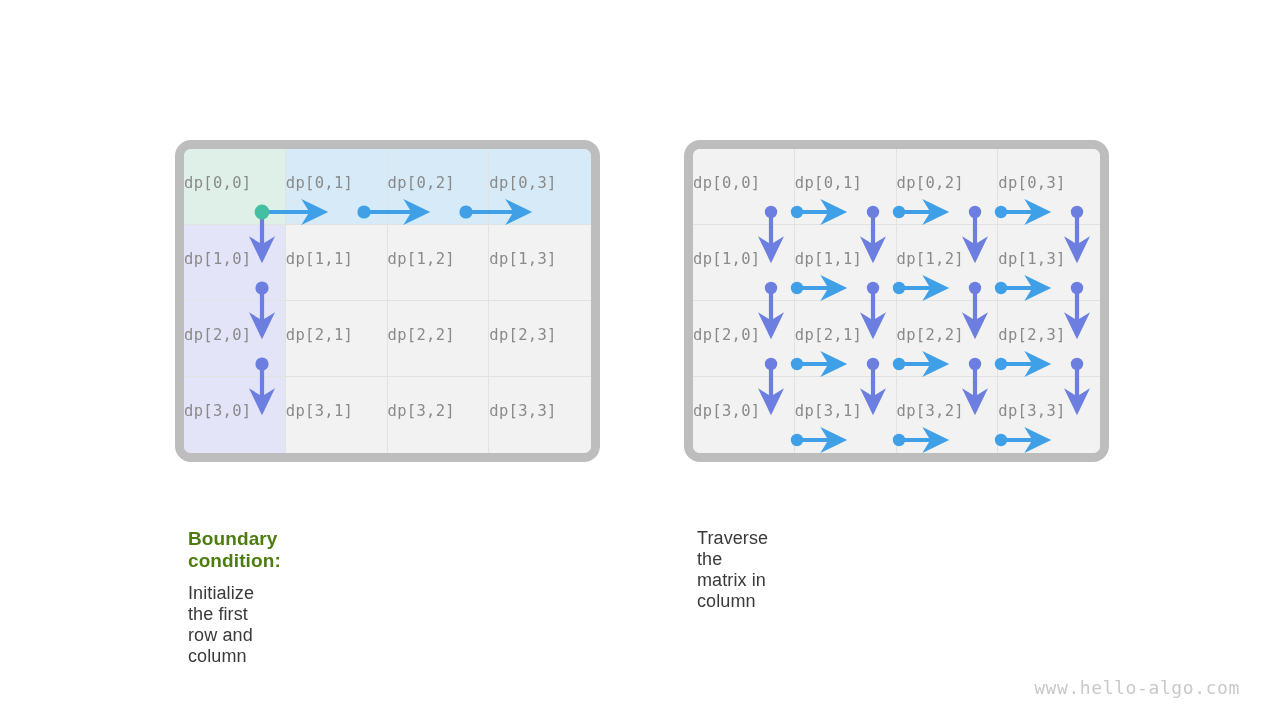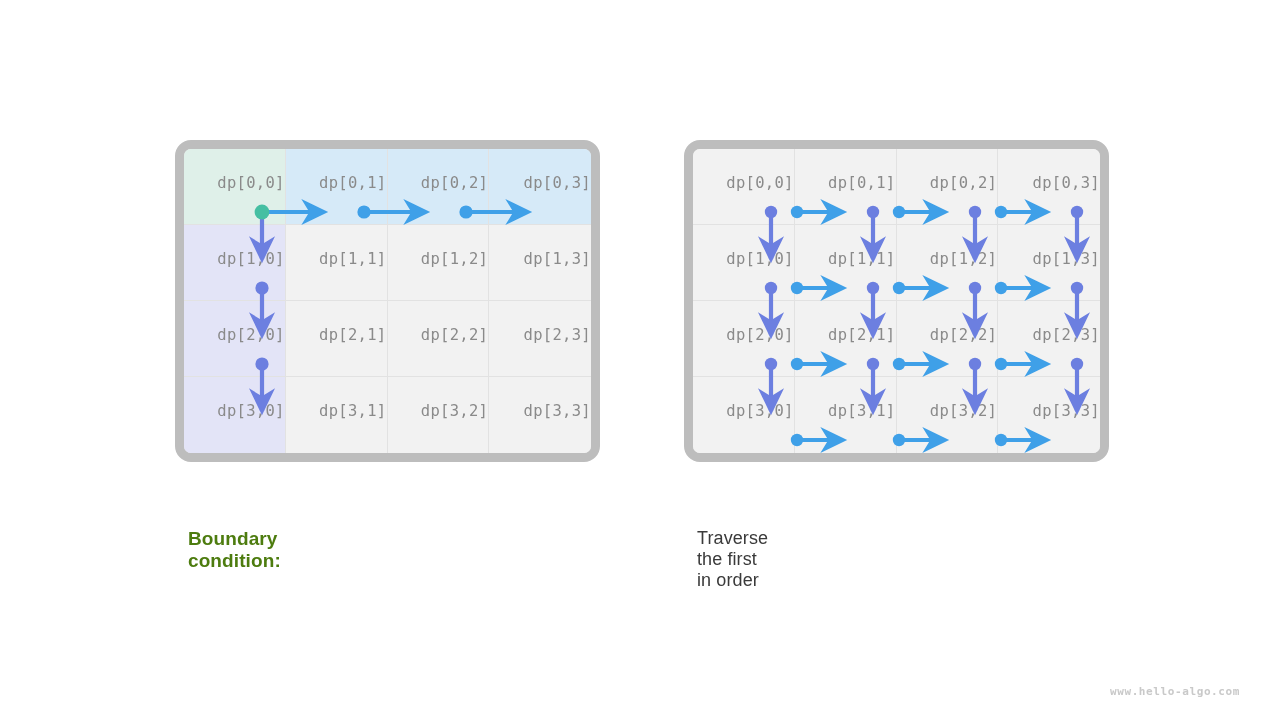--- a/index.html
+++ b/index.html
@@ -39,21 +39,21 @@
     grid-template-rows: repeat(4, 1fr);
   }
   .cell {
     position: relative;
     box-sizing: border-box;
     border-right: 1px solid #e2e2e2;
     border-bottom: 1px solid #e2e2e2;
     background: #f2f2f2;
     display: flex;
     align-items: center;
-    justify-content: flex-end;
+    justify-content: flex-start;
   }
   .cell.last-col { border-right: none; }
   .cell.last-row { border-bottom: none; }
 
   .cell-label {
     font-family: "DejaVu Sans Mono", monospace;
     font-size: 15.5px;
     color: #8a8a8a;
     letter-spacing: 0.3px;
     user-select: none;
@@ -90,24 +90,23 @@
     color: #3a3a3a;
     margin: 0;
     letter-spacing: 0.1px;
   }
 
   .watermark {
     position: absolute;
     right: 40px;
     bottom: 22px;
     font-family: "DejaVu Sans Mono", monospace;
-    font-size: 11px;
+    font-size: 18px;
     color: #c9c9c9;
     letter-spacing: 0.6px;
-    font-weight: bold;
   }
 </style>
 </head>
 <body>
 
 <div class="panel">
 
   <div class="frame frame-left">
     <div class="grid">
       <div class="cell hl-origin">
@@ -190,20 +189,21 @@
           <line x1="78" y1="215" x2="78" y2="262" stroke="#6c7fe0" stroke-width="4.2" marker-end="url(#ah-v-l)"></line>
         </g>
 
         <circle cx="78" cy="63" r="7.4" fill="#45bfa2"></circle>
       </svg>
     </div>
   </div>
 
   <div class="caption caption-left">
     <p class="caption-title">Boundary condition:</p>
+    <p class="caption-body">Initialize the first row and column</p>
   </div>
 </div>
 
 <div class="panel">
 
   <div class="frame frame-right">
     <div class="grid">
       <div class="cell">
           <span class="cell-label">dp[0,0]</span>
         </div>
@@ -327,17 +327,17 @@
           <circle cx="206" cy="291" r="6.2" fill="#3fa0e8"></circle>
           <line x1="206" y1="291" x2="252" y2="291" stroke="#3fa0e8" stroke-width="4.2" marker-end="url(#ah-h-r)"></line>
           <circle cx="308" cy="291" r="6.2" fill="#3fa0e8"></circle>
           <line x1="308" y1="291" x2="354" y2="291" stroke="#3fa0e8" stroke-width="4.2" marker-end="url(#ah-h-r)"></line>
         </g>
       </svg>
     </div>
   </div>
 
   <div class="caption caption-right">
-    <p class="caption-body">Traverse the first in order</p>
+    <p class="caption-body">Traverse the matrix in column</p>
   </div>
 </div>
 
 <div class="watermark">www.hello-algo.com</div>
 
 </body></html>

